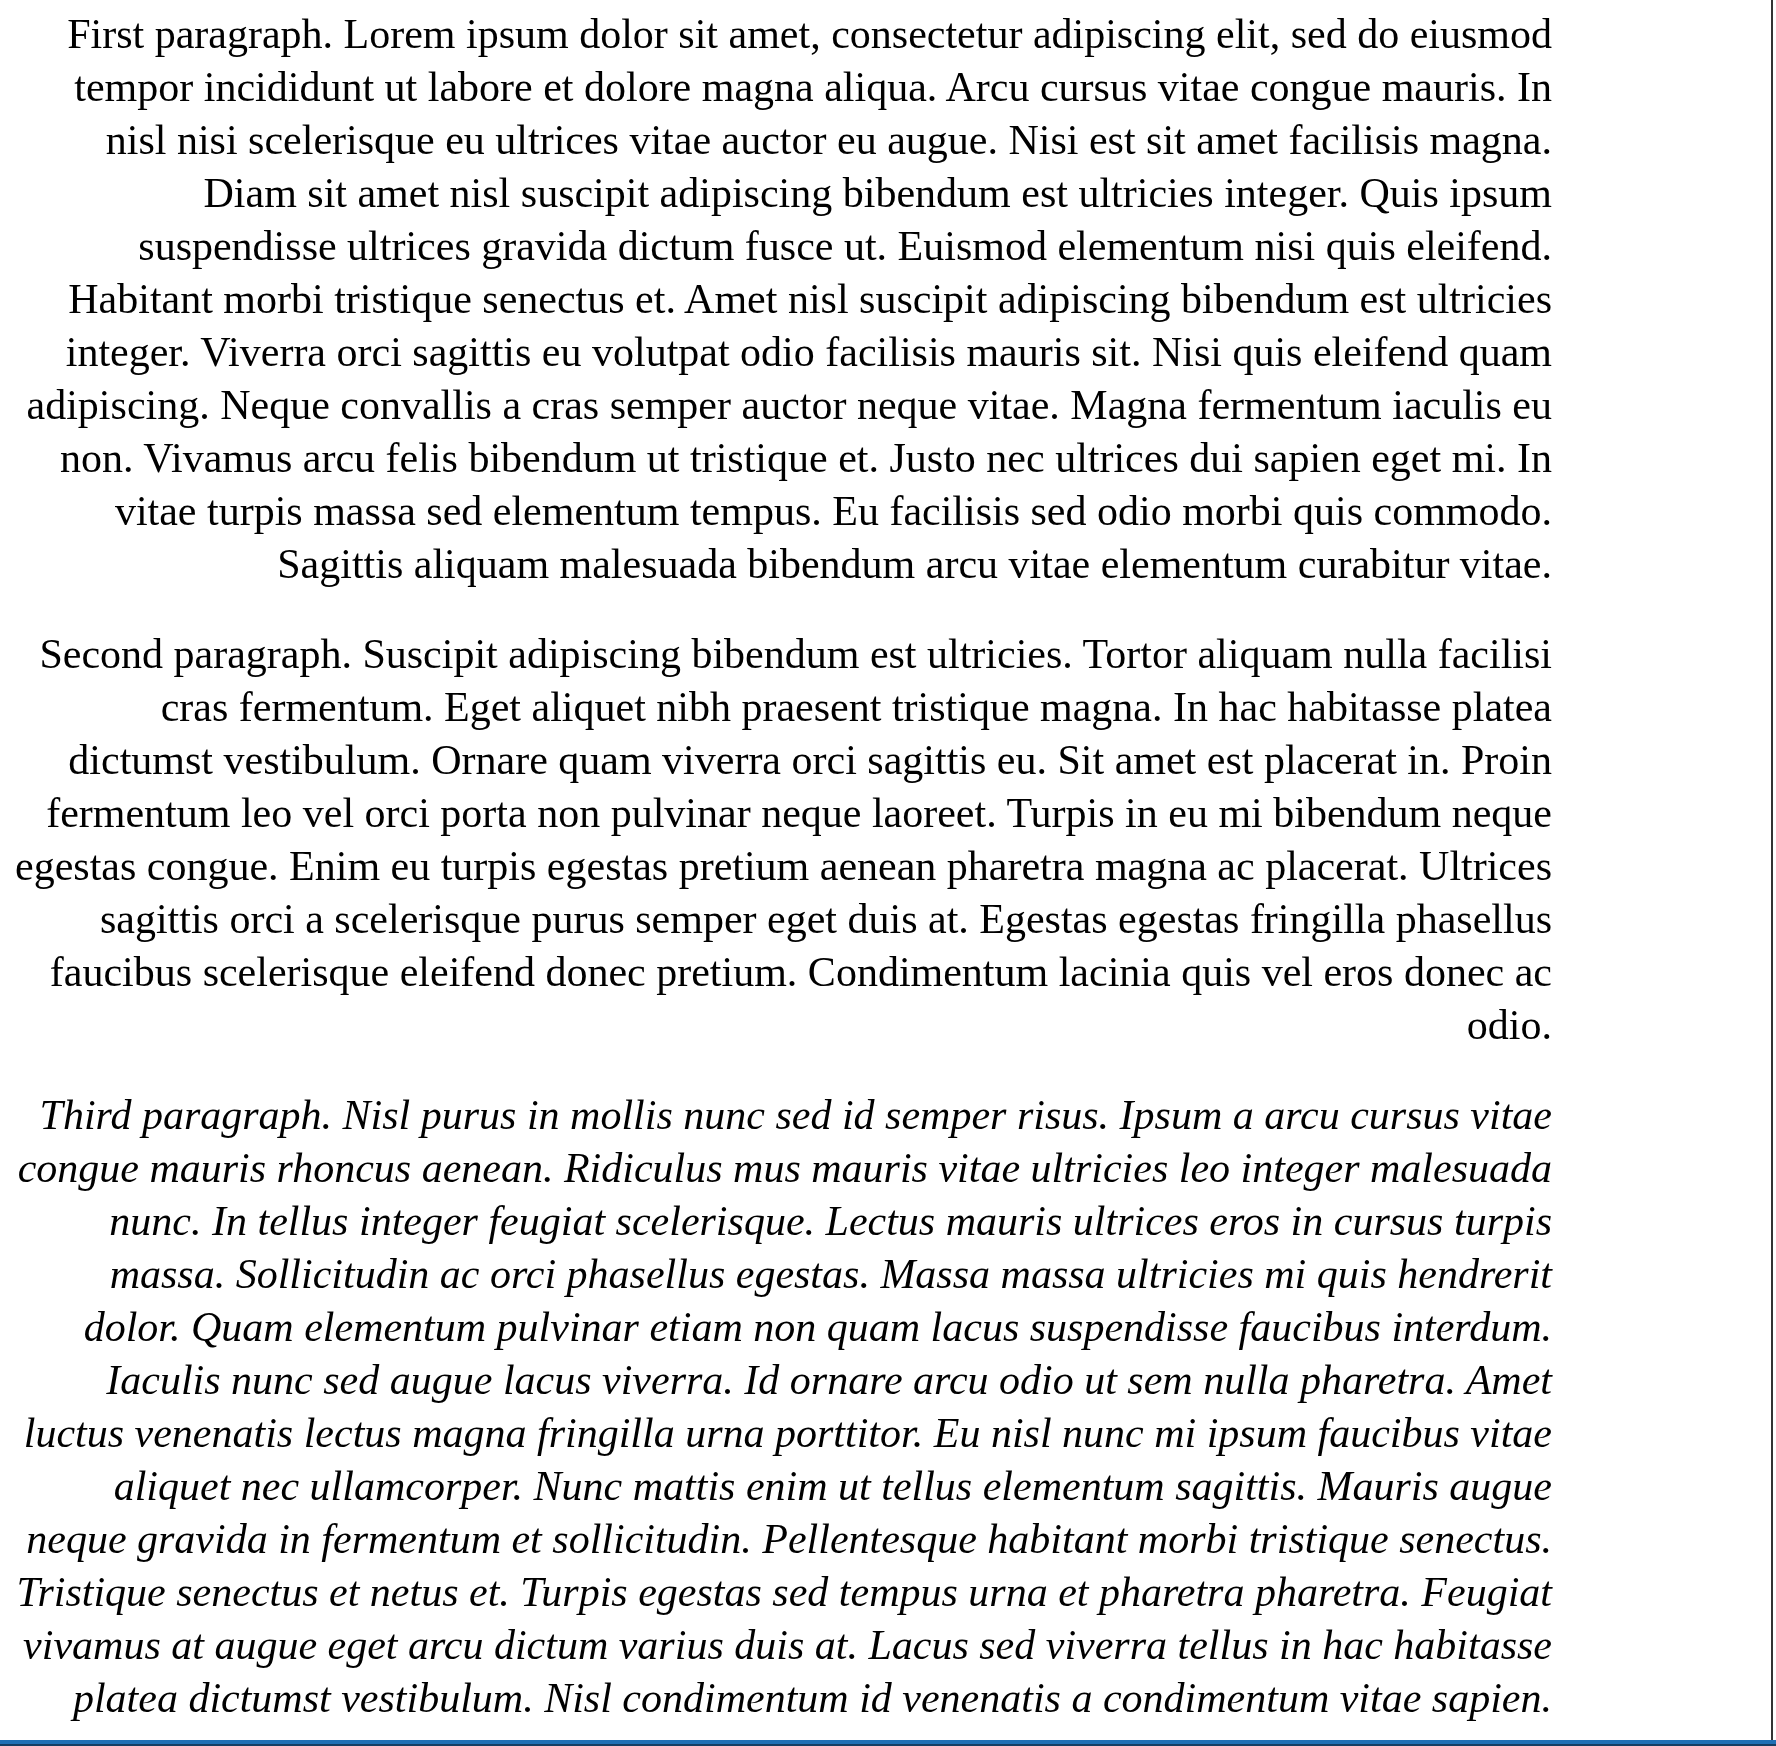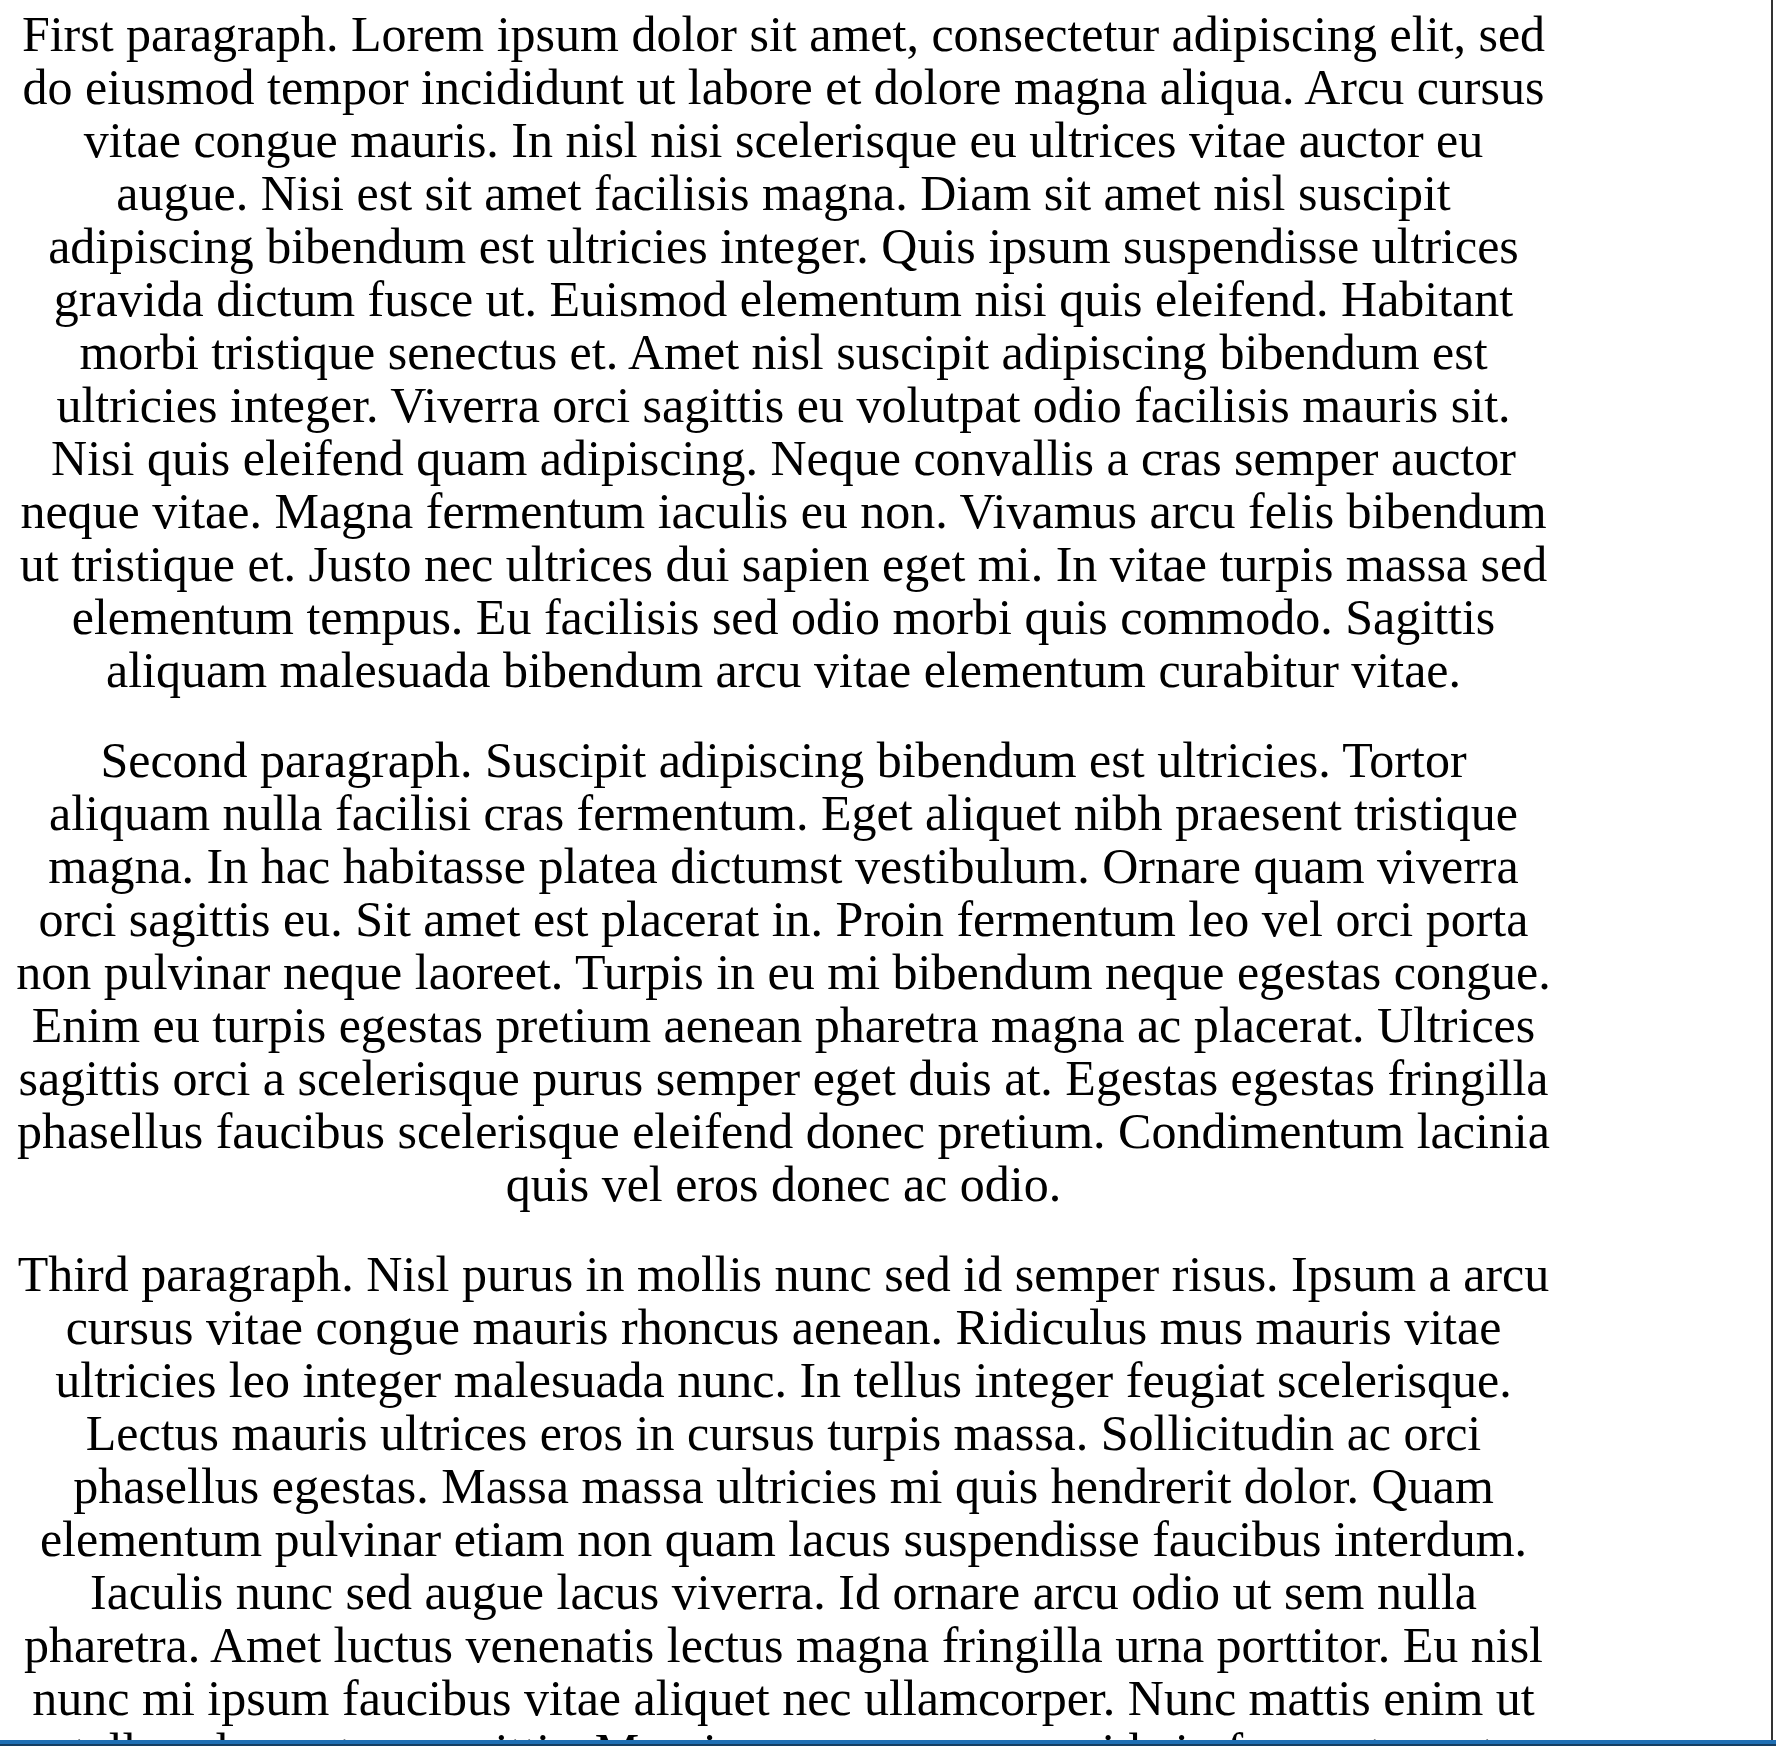--- a/index.html
+++ b/index.html
@@ -17,27 +17,28 @@
     font-family: "Liberation Serif", "DejaVu Serif", serif;
   }
   .content {
     box-sizing: border-box;
     width: 1566px;
     padding: 8px 14px 0 15px;
     color: #000000;
   }
   .content p {
     margin: 0 0 37px 0;
-    font-size: 50px;
+    font-size: 42px;
     line-height: 53px;
     font-weight: 400;
-    text-align: center;
+    text-align: right;
   }
   .content p:last-child {
     margin-bottom: 14px;
+    font-style: italic;
   }
   .right-border {
     position: absolute;
     top: 0;
     bottom: 6px;
     right: 3px;
     width: 2px;
     background: #333333;
   }
   .bottom-divider {

